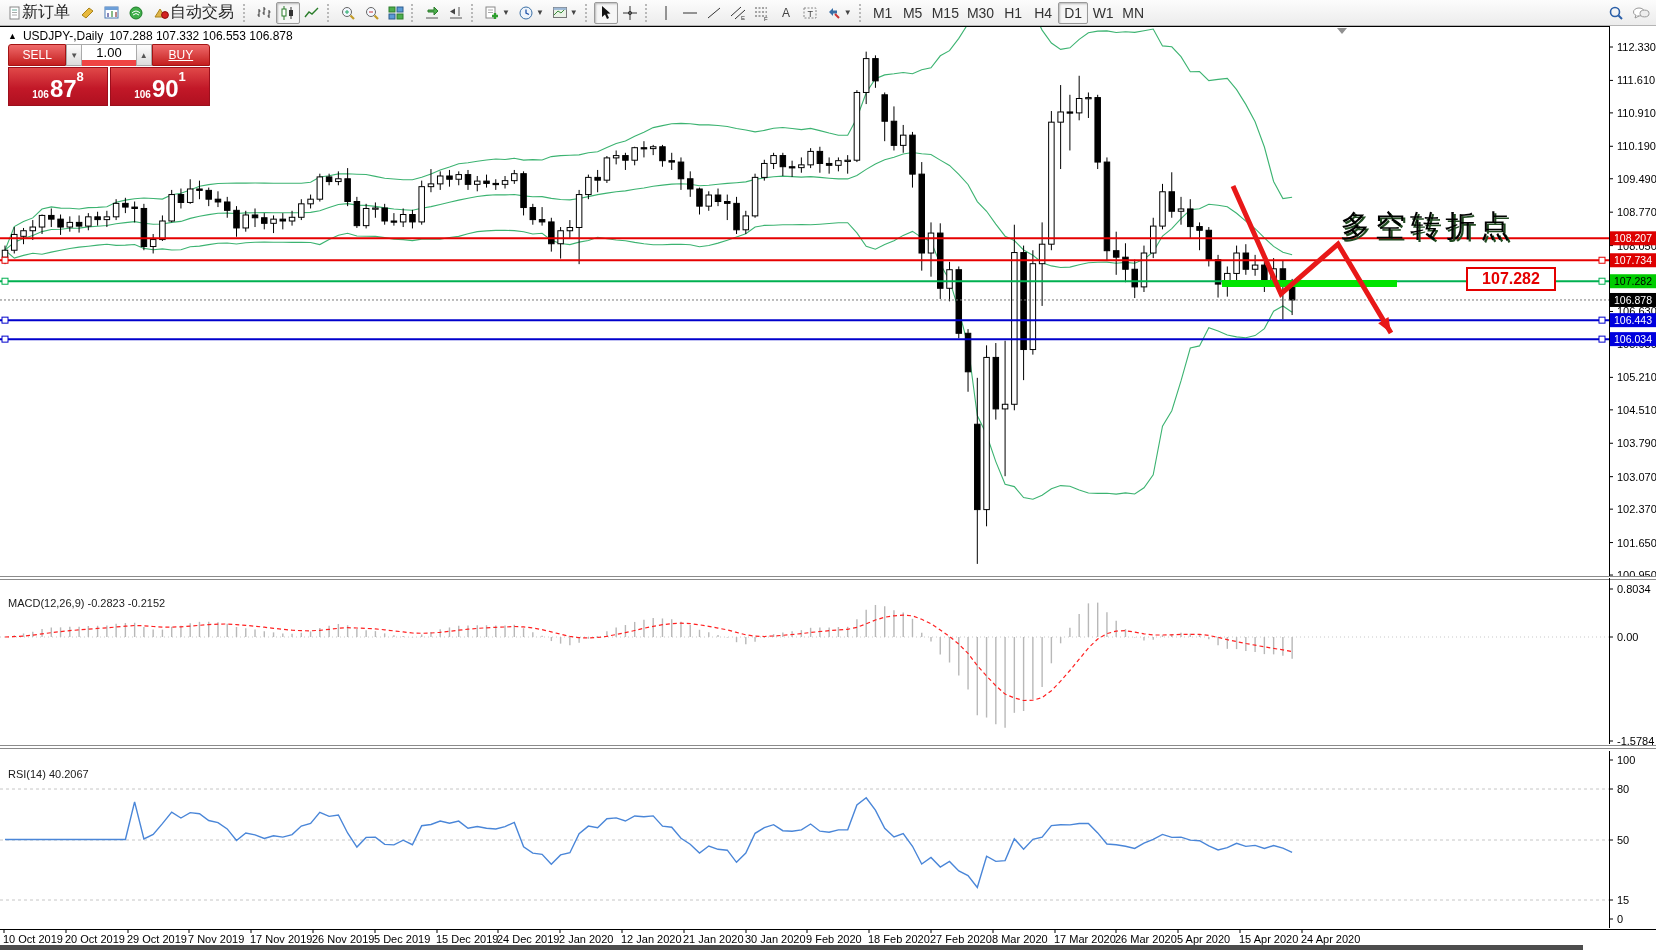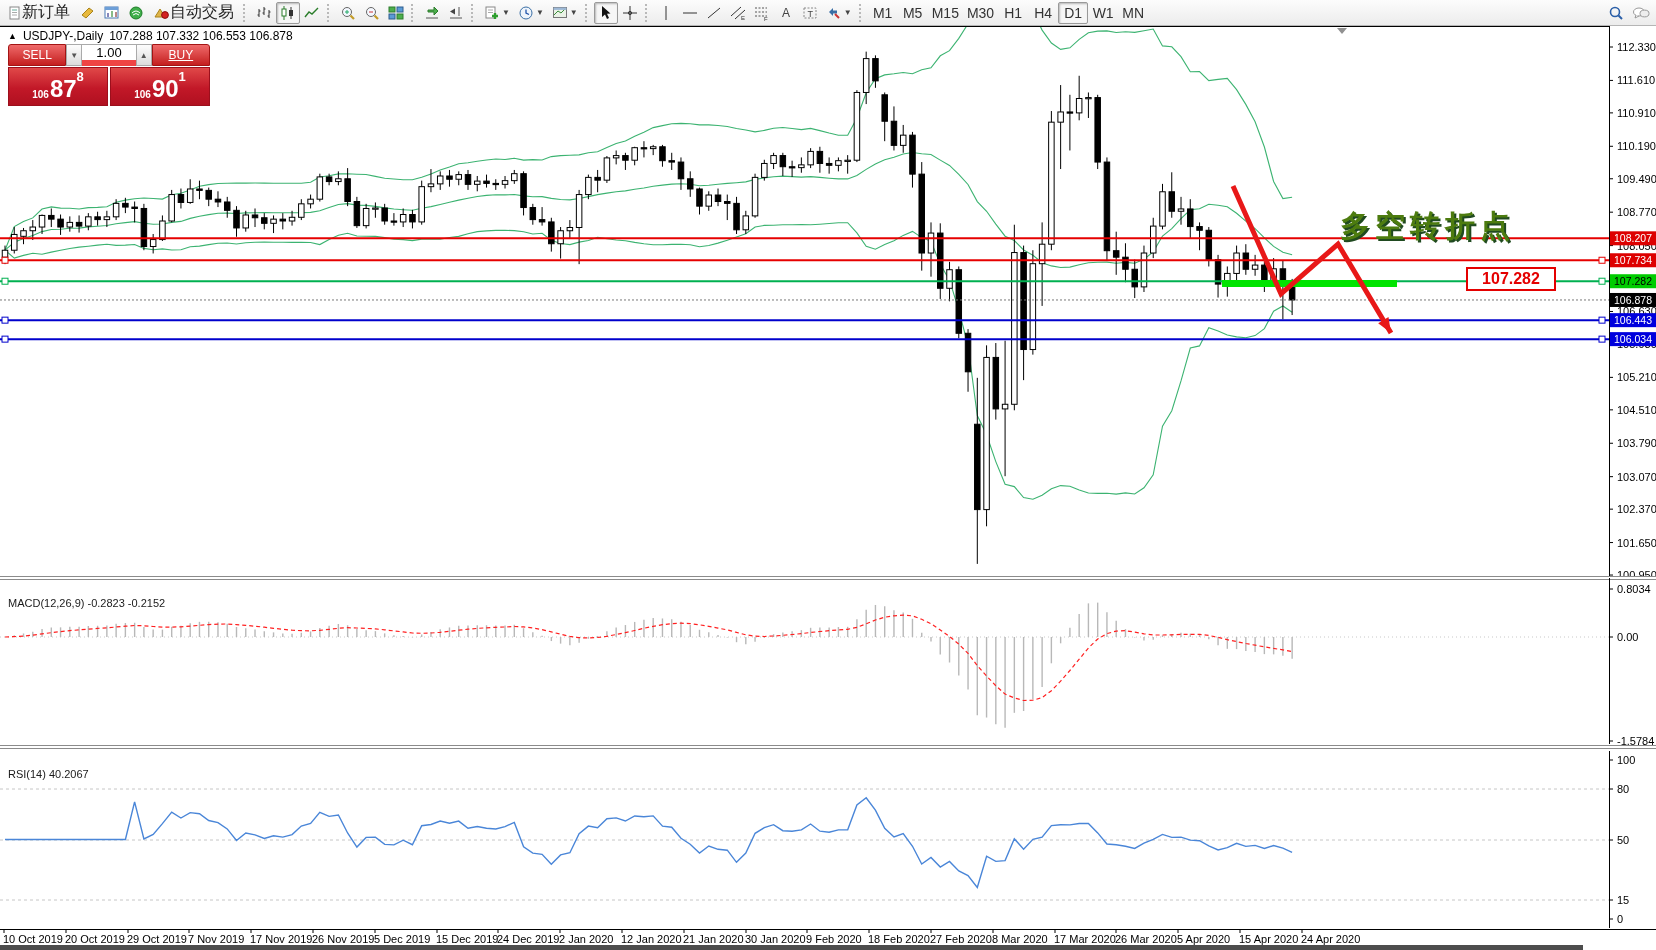--- a/index.html
+++ b/index.html
@@ -40,22 +40,22 @@
   .vol{width:58px;background:#fff;border-top:1px solid #aaa;border-bottom:6px solid #ef4444;
       font-size:13px;display:flex;align-items:center;justify-content:center;box-sizing:border-box;}
   .oc-row2{display:flex;gap:2px;margin-top:1px;height:39px;}
   .px-block{flex:1;background:linear-gradient(#e04848 0%,#c21828 55%,#b01020 100%);color:#fff;
       display:flex;align-items:flex-end;justify-content:center;padding-bottom:3px;cursor:pointer;
       border:1px solid #9c0f1c;box-sizing:border-box;}
   .px-base{font-size:10px;font-weight:bold;margin-right:1px;line-height:14px;}
   .px-big{font-size:24px;line-height:26px;font-weight:700;}
   .px-sup{font-size:13px;font-weight:bold;align-self:flex-start;margin-top:1px;}
   
-  .annotation{position:absolute;left:1340px;top:206px;font-size:30px;font-weight:bold;
-      color:#4d7c0f;letter-spacing:5px;text-shadow:2px 2px 0 #204a20;white-space:nowrap;}
+  .annotation{position:absolute;left:1340px;top:206px;font-size:30px;font-weight:normal;
+      color:#000000;letter-spacing:5px;text-shadow:2px 2px 0 #204a20;white-space:nowrap;}
   .price-box{position:absolute;left:1466px;top:267px;width:86px;height:20px;background:#fff;
       border:2px solid #e40000;color:#e40000;font-size:16px;font-weight:bold;text-align:center;
       line-height:20px;}
   .icon-svg{display:block;}
 </style>
 </head>
 <body>
 
 <div class="app">
 

